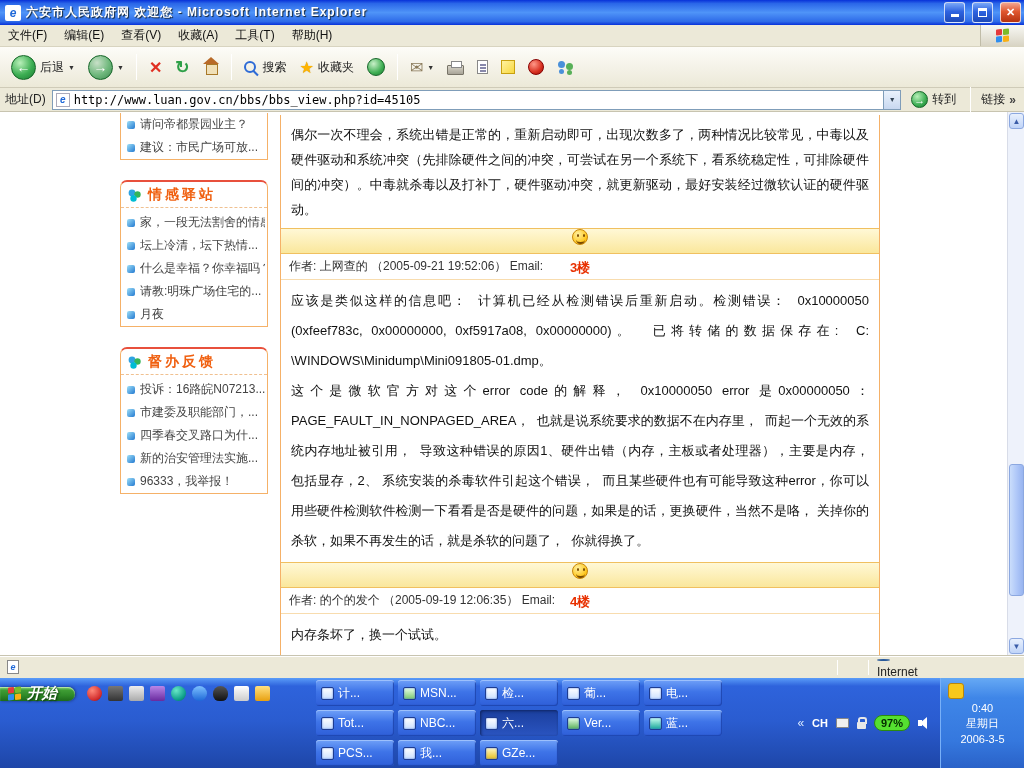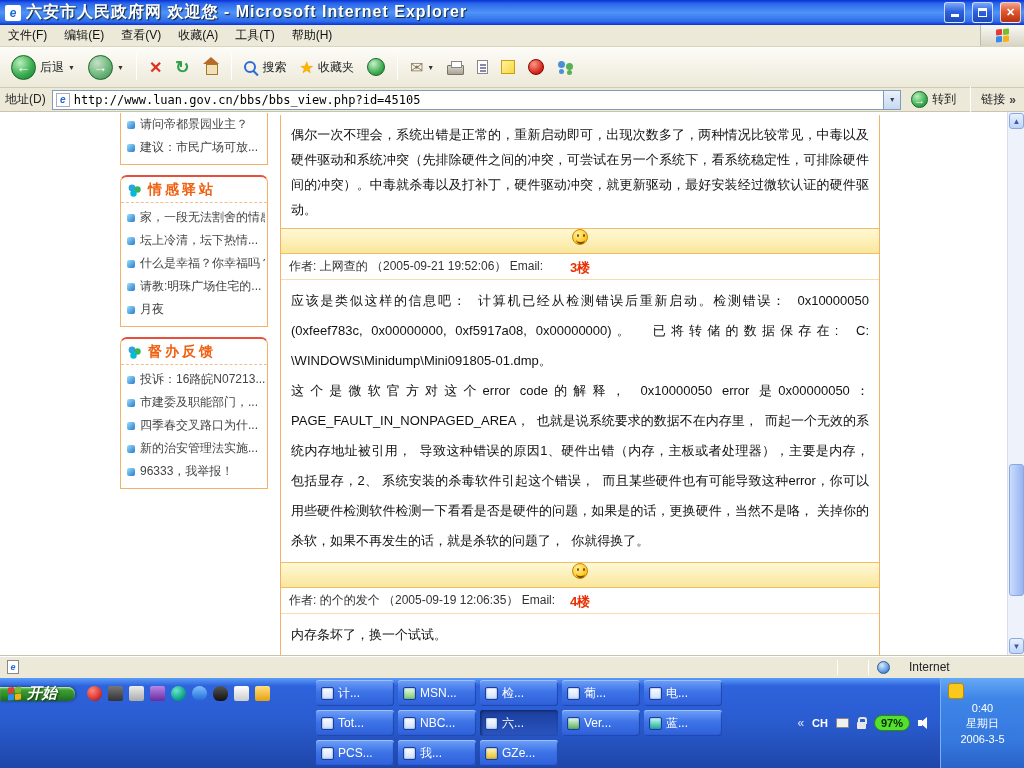--- a/index.html
+++ b/index.html
@@ -5,21 +5,21 @@
   * { box-sizing: border-box; margin: 0; padding: 0; }
   html,body { width:1024px; height:768px; overflow:hidden; }
   body { font-family:"Liberation Sans", sans-serif; background:#000; }
   .screen { position:relative; width:1024px; height:768px; background:#fff; overflow:hidden; }
 
   
   .titlebar { height:25px; display:flex; align-items:center; padding:0 3px 0 5px; gap:5px;
     background:linear-gradient(180deg,#0831D9 0%,#2A66E8 14%,#4F94F8 50%,var(--titlebarBlue,#2E6BE8) 86%,#0831D9 100%); }
   .title-icon { width:16px; height:16px; background:#fff; border-radius:2px; display:flex; align-items:center; justify-content:center;
     color:#1E68D8; font-weight:bold; font-size:12px; font-style:italic; flex:none; }
-  .title-text { flex:1; color:#fff; font-weight:bold; font-size:16px; white-space:nowrap; overflow:hidden;
+  .title-text { flex:1; color:#fff; font-weight:bold; font-size:12px; white-space:nowrap; overflow:hidden;
     text-shadow:1px 1px 1px #123; letter-spacing:1px; }
   .tbtn { width:21px; height:21px; margin-left:2px; border-radius:3px; border:1px solid rgba(255,255,255,.75);
     display:flex; align-items:center; justify-content:center; color:#fff; font-size:11px; font-weight:bold; flex:none;
     background:linear-gradient(180deg,#7AA8F8,#2E63E0 45%,#1D49B8); }
   .tbtn.close { background:linear-gradient(180deg,#F2A590,#E0572F 45%,#B53310); }
   .glyph-min { display:inline-block; width:8px; height:9px; border-bottom:3px solid #fff; }
   .glyph-max { display:inline-block; width:9px; height:9px; border:1px solid #fff; border-top:3px solid #fff; }
 
   
   .menubar { height:22px; background:#ECE9D8; border-bottom:1px solid #D8D4C0; display:flex; align-items:center;
@@ -77,21 +77,21 @@
     display:flex; align-items:center; justify-content:center; background:radial-gradient(circle at 35% 30%,#B8F0B8,#3DAE53 60%,#187A30); }
   .links { display:flex; align-items:center; gap:4px; padding-right:3px; }
   .chev { color:#444; font-weight:bold; }
 
   
   .content { position:relative; height:543px; background:#fff; display:flex; overflow:hidden; }
   .page { flex:1; padding:3px 0 0 120px; display:flex; align-items:flex-start; overflow:hidden; }
 
   .sidebar { width:148px; margin-right:12px; font-size:12px; flex:none; }
   .side-box { border:1px solid var(--borderOrange,#F5B168); border-top:2px solid #E8503C; border-radius:7px 7px 0 0;
-    margin-bottom:10px; padding-bottom:5px; overflow:hidden; }
+    margin-bottom:20px; overflow:hidden; }
   .side-box.partial { border-top:none; border-radius:0; margin-top:-2px; }
   .side-head { display:flex; align-items:center; gap:6px; padding:4px 6px 3px; border-bottom:1px dashed #F0C090;
     color:var(--accent,#F06010); font-weight:bold; font-size:14px; letter-spacing:3px; margin-bottom:3px; }
   .side-item { display:flex; align-items:center; gap:5px; padding:3px 2px 3px 6px; color:#444;
     white-space:nowrap; overflow:hidden; }
   .bullet { width:8px; height:8px; flex:none; border-radius:2px; background:linear-gradient(135deg,#9FE0F8,#2278D0); }
   .side-text { overflow:hidden; white-space:nowrap; }
 
   .main { width:600px; flex:none; border:1px solid var(--borderOrange,#F5B168); border-top:none; }
   .intro { padding:7px 10px 6px; font-size:13px; line-height:25px; color:#111; text-align:justify; }
@@ -119,21 +119,21 @@
     background:linear-gradient(90deg,#CADDFB,#B0C8F8 50%,#98B4F0); }
 
   
   .statusbar { height:23px; background:#ECE9D8; border-top:1px solid #C8C4B0; box-shadow:inset 0 1px 0 #fff;
     display:flex; align-items:center; padding:0 3px; font-size:12px; color:#222; }
   .status-left { flex:1; display:flex; align-items:center; gap:5px; padding:0 4px; height:17px; }
   .doc-icon { width:12px; height:14px; background:#fff; border:1px solid #888; display:flex; align-items:center;
     justify-content:center; color:#1E68D8; font-weight:bold; font-style:italic; font-size:9px; }
   .status-sep { width:1px; height:15px; background:#B8B4A0; border-right:1px solid #fff; margin:0 2px; }
   .status-mid { width:26px; height:17px; }
-  .status-zone { width:150px; display:flex; align-items:center; gap:19px; padding:0 6px; height:17px; }
+  .status-zone { width:150px; display:flex; align-items:flex-start; gap:4px; padding:0 6px; height:17px;flex-direction:column; }
   .globe { width:13px; height:13px; border-radius:50%; border:1px solid #2A5A9A;
     background:radial-gradient(circle at 35% 30%,#D8ECFF,#5090D8 70%,#2A5A9A); }
 
   
   .taskbar { height:90px; display:flex; position:relative; color:#fff;
     background:linear-gradient(180deg,#5A9CF8 0%,#2E63DC 9%,var(--taskbarBlue,#2A5CD0) 48%,#1E46A8 100%); }
   .tb-left { width:312px; flex:none; }
   .tb-row1 { height:30px; display:flex; align-items:center; }
   .start-btn { height:14px; margin-top:1px; padding:0 18px 0 8px; display:flex; align-items:center; gap:6px;
     font-weight:bold; font-style:italic; font-size:15px; color:#fff; text-shadow:1px 1px 2px #0A3A08;

